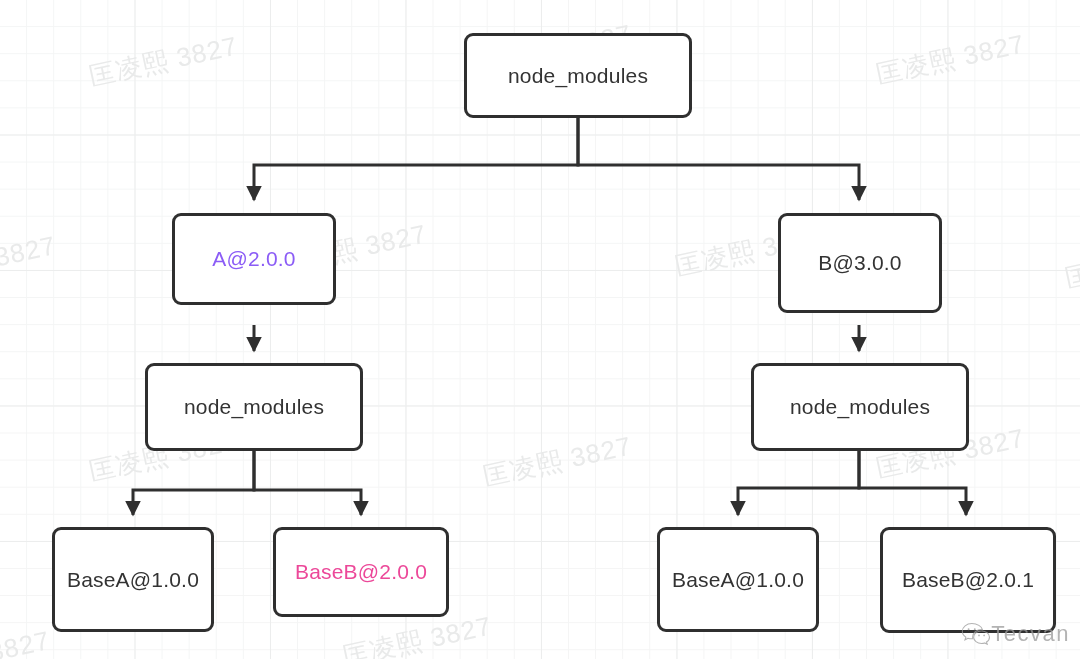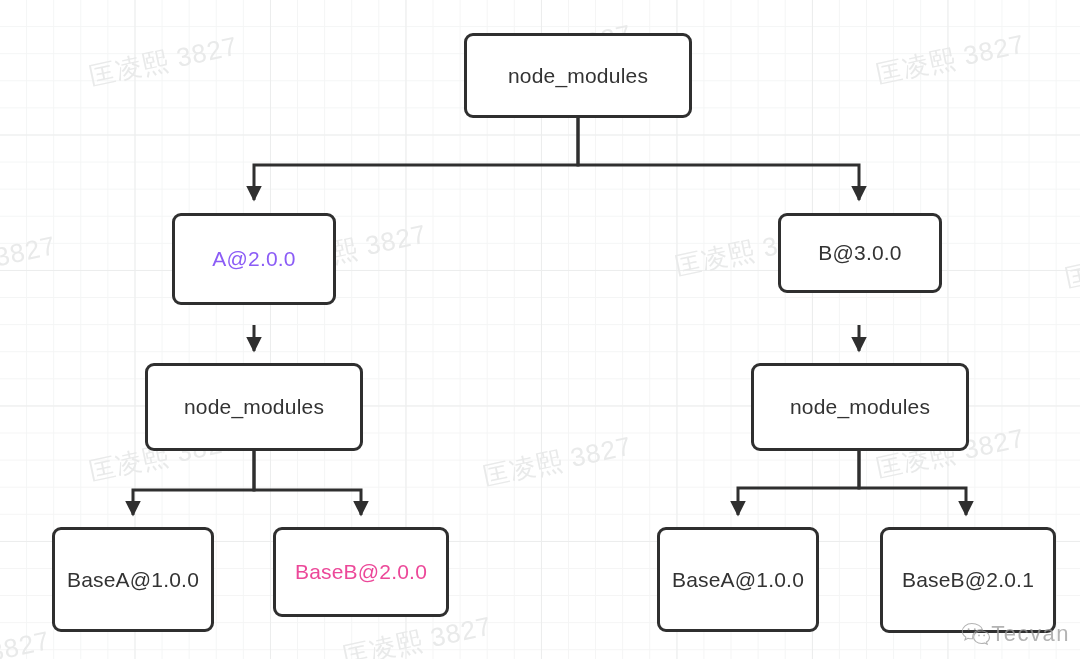--- a/index.html
+++ b/index.html
@@ -125,21 +125,21 @@
       <div class="wm" style="left: 340px; top: 640px;">匡凌熙 3827</div>
     </div>
 
   <div id="node-layer">
       <div class="node" style="left: 464px; top: 33px; width: 228px; height: 85px; border-color: rgb(47, 47, 47); background: rgb(255, 255, 255); color: rgb(51, 51, 51);">
         <span class="node-label">node_modules</span>
       </div>
       <div class="node" style="left: 172px; top: 213px; width: 164px; height: 92px; border-color: rgb(47, 47, 47); background: rgb(255, 255, 255); color: #8b5cf6;">
         <span class="node-label">A@2.0.0</span>
       </div>
-      <div class="node" style="left: 778px; top: 213px; width: 164px; height: 80px; border-color: rgb(47, 47, 47); background: rgb(255, 255, 255); color: rgb(51, 51, 51);">
+      <div class="node" style="left: 778px; top: 213px; width: 164px; height: 100px; border-color: rgb(47, 47, 47); background: rgb(255, 255, 255); color: rgb(51, 51, 51);">
         <span class="node-label">B@3.0.0</span>
       </div>
       <div class="node" style="left: 145px; top: 363px; width: 218px; height: 88px; border-color: rgb(47, 47, 47); background: rgb(255, 255, 255); color: rgb(51, 51, 51);">
         <span class="node-label">node_modules</span>
       </div>
       <div class="node" style="left: 751px; top: 363px; width: 218px; height: 88px; border-color: rgb(47, 47, 47); background: rgb(255, 255, 255); color: rgb(51, 51, 51);">
         <span class="node-label">node_modules</span>
       </div>
       <div class="node" style="left: 52px; top: 527px; width: 162px; height: 105px; border-color: rgb(47, 47, 47); background: rgb(255, 255, 255); color: rgb(51, 51, 51);">
         <span class="node-label">BaseA@1.0.0</span>

